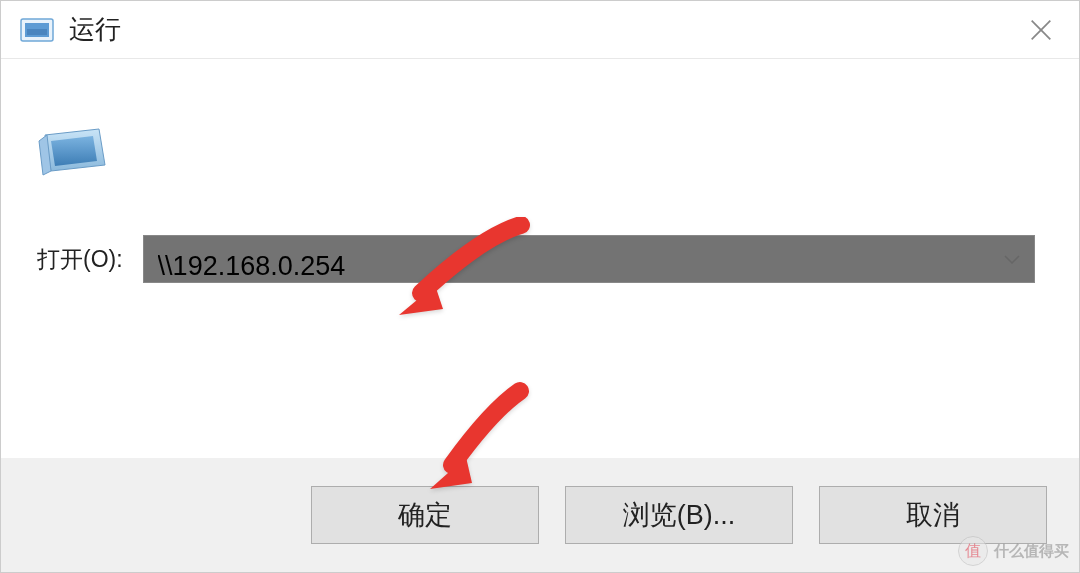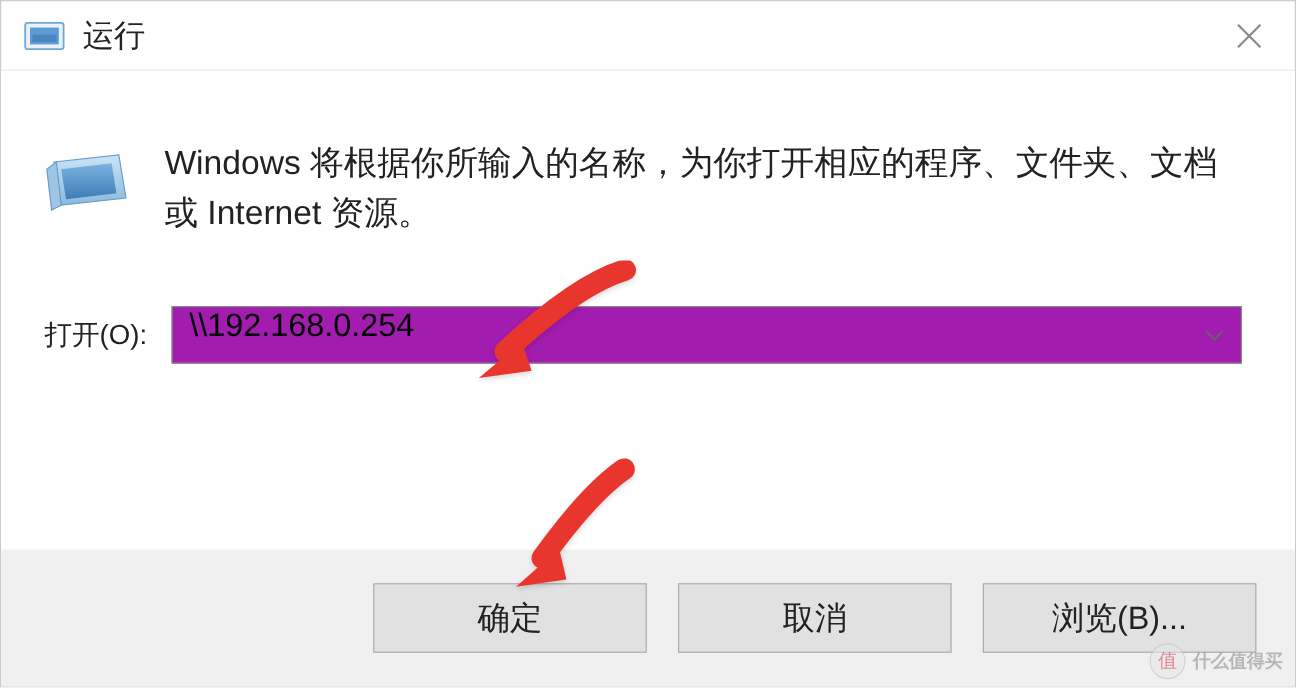--- a/index.html
+++ b/index.html
@@ -96,24 +96,24 @@
     .input-label {
       font-size: 23px;
       color: #222;
       margin-right: 20px;
       white-space: nowrap;
     }
     .input-wrapper {
       flex: 1;
       position: relative;
       display: flex;
-      align-items: flex-start;
+      align-items: flex-end;
       border: 1px solid #888;
       height: 48px;
-      background: #a21caf;
+      background: #737373;
       gap: 24px;
     }
     .input-field {
       flex: 1;
       border: none;
       outline: none;
       font-size: 27px;
       padding: 0 14px;
       font-family: inherit;
       background: transparent;
@@ -230,40 +230,39 @@
             <linearGradient id="g2" x1="0" y1="0" x2="0" y2="1">
               <stop offset="0" stop-color="#7bb3e0"></stop>
               <stop offset="1" stop-color="#3d7db5"></stop>
             </linearGradient>
           </defs>
           <path d="M 8 14 L 62 8 L 68 44 L 14 50 Z" fill="url(#g1)" stroke="#6a9cc7" stroke-width="1"></path>
           <path d="M 14 20 L 56 15 L 60 40 L 18 45 Z" fill="url(#g2)"></path>
           <path d="M 2 20 L 10 14 L 14 50 L 6 54 Z" fill="#9fc5e6" stroke="#6a9cc7" stroke-width="1"></path>
         </svg>
       </div>
-      <div class="desc-text">Windows 将根据你所输入的名称，为你打开相应的程序、文件夹、文档或 Internet 资源。</div>
     </div>
 
     <div class="input-row">
       <span class="input-label">打开(O):</span>
       <div class="input-wrapper">
         <input type="text" class="input-field" value="\\192.168.0.254" style="">
         <div class="dropdown-arrow">
           <svg viewBox="0 0 18 12">
             <polyline points="2,3 9,10 16,3" fill="none" stroke="#666" stroke-width="1.5"></polyline>
           </svg>
         </div>
       </div>
     </div>
   </div>
 
   <div class="button-bar">
     <button class="btn">确定</button>
+    <button class="btn">浏览(B)...</button>
     <button class="btn">取消</button>
-    <button class="btn">浏览(B)...</button>
   </div>
 
   <div class="arrow-annotation arrow1">
     <svg width="140" height="110" viewBox="0 0 140 110">
       <path d="M 130 8 Q 90 20 30 76" fill="none" stroke="#e8362f" stroke-width="18" stroke-linecap="round"></path>
       <polygon points="8,98 44,68 52,92" fill="#e8362f"></polygon>
     </svg>
   </div>
 
   <div class="arrow-annotation arrow2">

